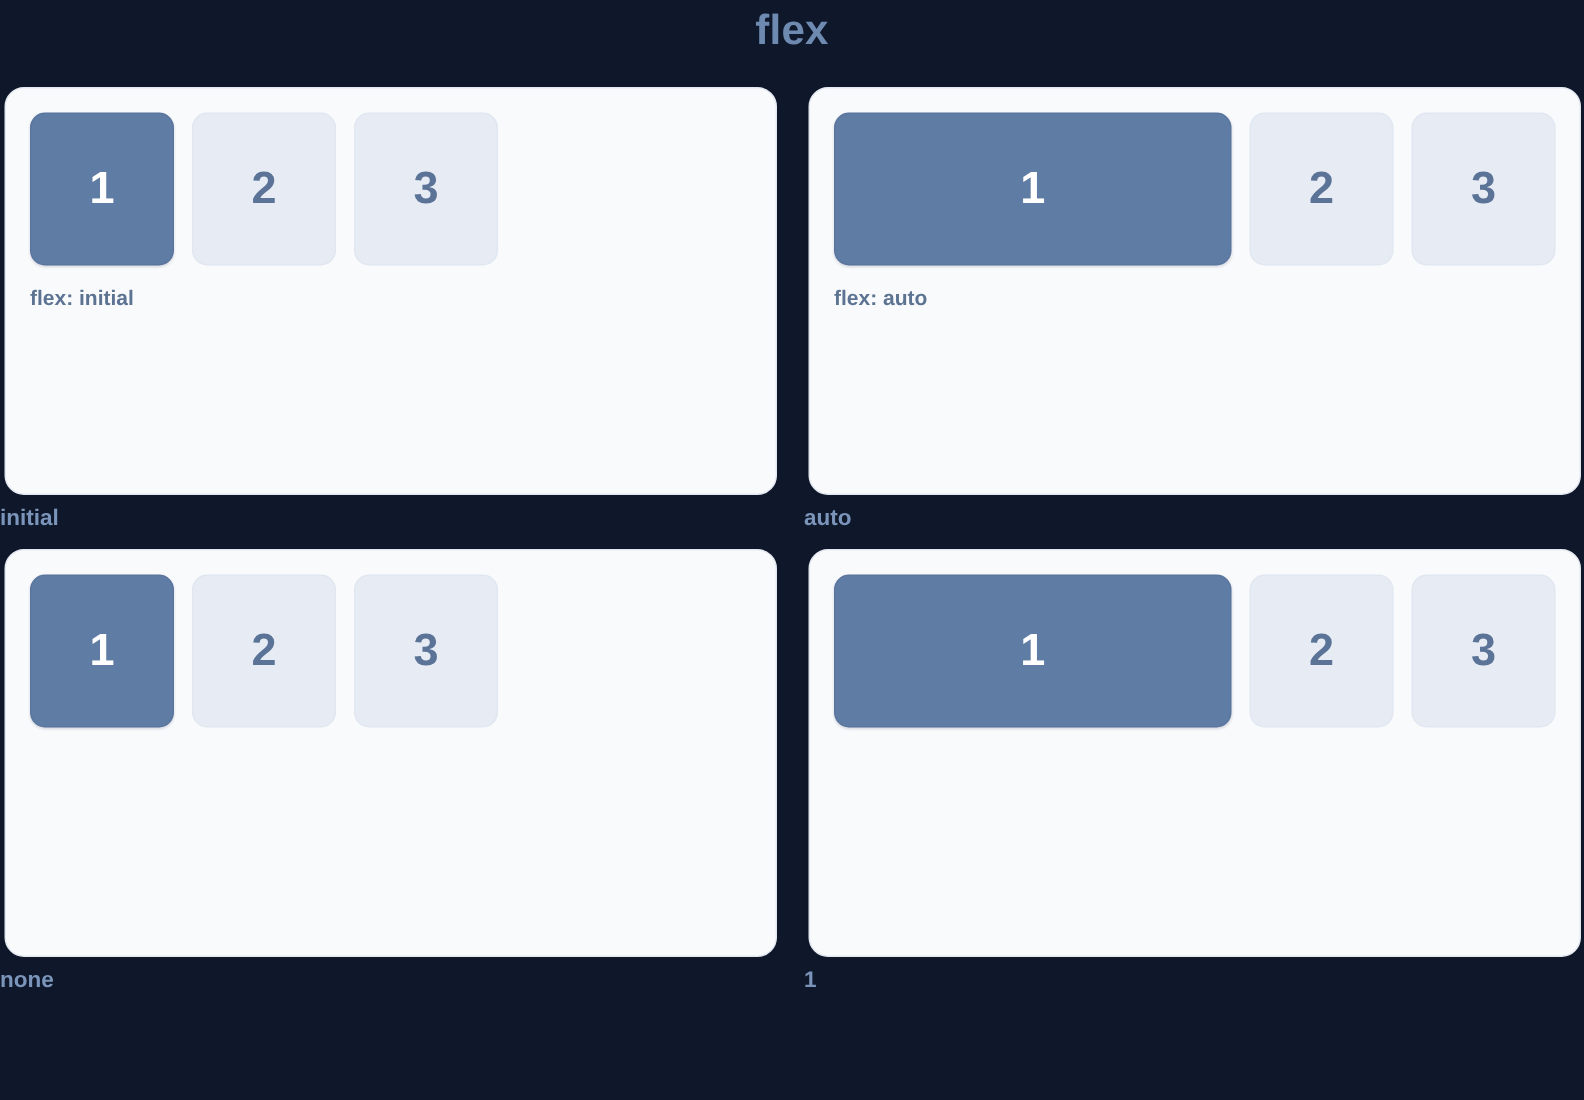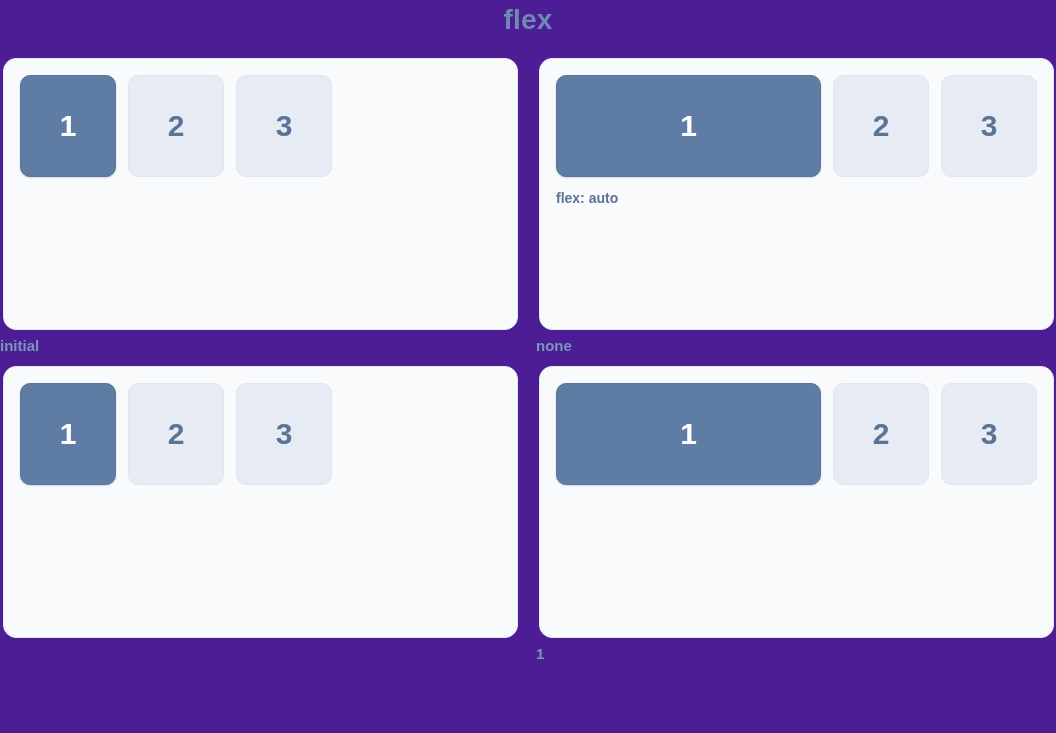--- a/index.html
+++ b/index.html
@@ -13,21 +13,21 @@
 
   body {
     font-family: "Liberation Sans", sans-serif;
     -webkit-font-smoothing: antialiased;
   }
 
   .page {
     position: relative;
     width: 1056px;
     height: 733px;
-    background: #4c1d95;
+    background: #0f172a;
   }
 
   
   .page-title {
     position: absolute;
     top: 2px;
     left: 0;
     width: 1056px;
     text-align: center;
     font-size: 28px;
@@ -128,44 +128,46 @@
 
   <div class="grid">
 
     <div class="demo">
       <div class="card flex-initial">
         <div class="boxes">
           <div class="box primary">1</div>
           <div class="box muted">2</div>
           <div class="box muted">3</div>
         </div>
+        <div class="code-label">flex: initial</div>
       </div>
       <div class="caption">initial</div>
     </div>
 
     <div class="demo">
       <div class="card flex-auto">
         <div class="boxes">
           <div class="box primary">1</div>
           <div class="box muted">2</div>
           <div class="box muted">3</div>
         </div>
         <div class="code-label">flex: auto</div>
       </div>
-      <div class="caption">none</div>
+      <div class="caption">auto</div>
     </div>
 
     <div class="demo">
       <div class="card flex-none">
         <div class="boxes">
           <div class="box primary">1</div>
           <div class="box muted">2</div>
           <div class="box muted">3</div>
         </div>
       </div>
+      <div class="caption">none</div>
     </div>
 
     <div class="demo">
       <div class="card flex-one">
         <div class="boxes">
           <div class="box primary">1</div>
           <div class="box muted">2</div>
           <div class="box muted">3</div>
         </div>
       </div>

